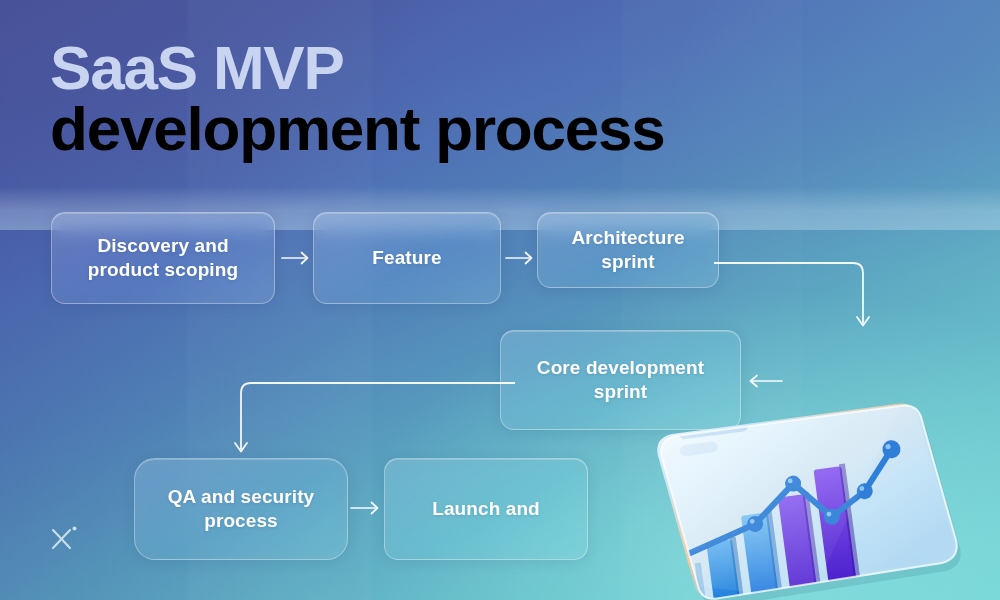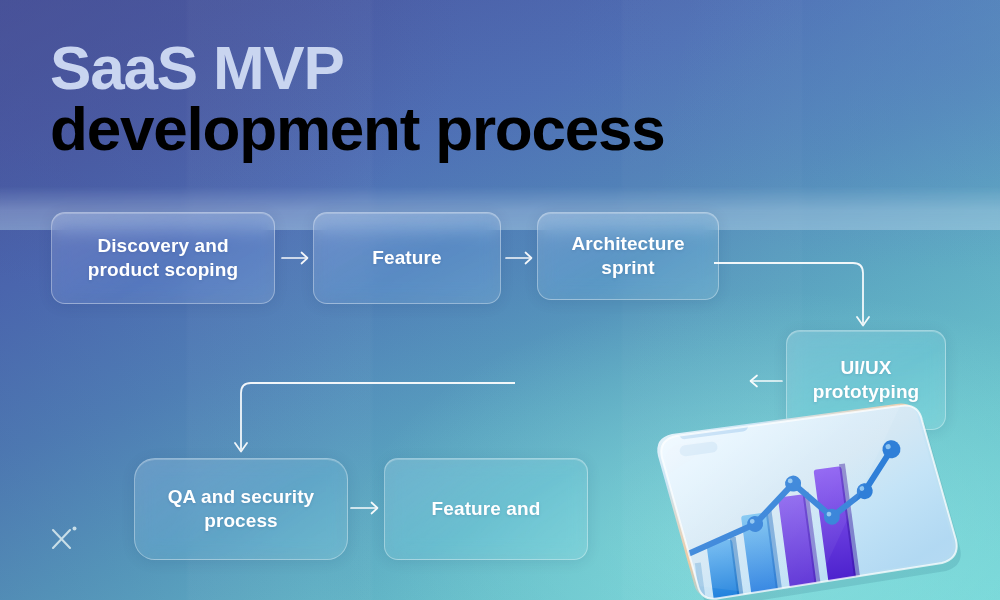--- a/index.html
+++ b/index.html
@@ -108,21 +108,21 @@
     font-weight:600;
     line-height:1.28;
     letter-spacing:0.1px;
     padding:6px 12px;
     text-shadow:0 1px 3px rgba(40,60,110,0.18);
   }
 
   
   #card-discovery  { left:51px;  top:212px; width:224px; height:92px; }
   #card-feature    { left:313px; top:212px; width:188px; height:92px; }
-  #card-arch       { left:537px; top:212px; width:182px; height:88px; }
+  #card-arch       { left:537px; top:212px; width:182px; height:76px; }
   #card-core       { left:500px; top:330px; width:241px; height:100px; }
   #card-uiux       { left:786px; top:330px; width:160px; height:100px; }
   #card-qa         { left:134px; top:458px; width:214px; height:102px;border-radius:21px; }
   #card-launch     { left:384px; top:458px; width:204px; height:102px; }
 
   
   .arrow { position:absolute; pointer-events:none; }
   #arrow-1 { left:281px; top:245px; width:30px; height:26px; }
   #arrow-2 { left:505px; top:245px; width:30px; height:26px; }
   #arrow-3 { left:350px; top:495px; width:32px; height:26px; }
@@ -199,34 +199,34 @@
     </span>
   </div>
 
   <svg id="conn-right" viewBox="0 0 180 88">
     <g stroke="#ffffff" stroke-width="1.8" fill="none" stroke-linecap="round" stroke-linejoin="round" opacity="0.92">
       <path d="M0,8 H139 Q149,8 149,18 V68"></path>
       <polyline points="143,62 149,70.5 155,62"></polyline>
     </g>
   </svg>
 
+  <div class="card" id="card-core">
+    <span>
+      <span>Core development</span><br>
+      <span>sprint</span>
+    </span>
+  </div>
 
   <svg class="arrow" id="arrow-4" viewBox="0 0 38 26">
     <g stroke="#ffffff" stroke-width="1.7" fill="none" stroke-linecap="round" stroke-linejoin="round" opacity="0.95">
       <line x1="37" y1="13" x2="6" y2="13"></line>
       <polyline points="12,7.5 5.5,13 12,18.5"></polyline>
     </g>
   </svg>
 
-  <div class="card" id="card-uiux">
-    <span>
-      <span>UI/UX</span><br>
-      <span>prototyping</span>
-    </span>
-  </div>
 
   <svg id="conn-left" viewBox="0 0 285 92">
     <g stroke="#ffffff" stroke-width="1.8" fill="none" stroke-linecap="round" stroke-linejoin="round" opacity="0.92">
       <path d="M285,8 H21 Q11,8 11,18 V74"></path>
       <polyline points="5,68 11,76.5 17,68"></polyline>
     </g>
   </svg>
 
   <div class="card" id="card-qa">
     <span>
@@ -237,21 +237,21 @@
 
   <svg class="arrow" id="arrow-3" viewBox="0 0 32 26">
     <g stroke="#ffffff" stroke-width="1.7" fill="none" stroke-linecap="round" stroke-linejoin="round" opacity="0.95">
       <line x1="1" y1="13" x2="27" y2="13"></line>
       <polyline points="21.5,7.5 27.5,13 21.5,18.5"></polyline>
     </g>
   </svg>
 
   <div class="card" id="card-launch">
     <span>
-      <span>Feature and</span><br>
+      <span>Launch and</span><br>
     </span>
   </div>
 
   <svg id="logo" viewBox="0 0 40 40">
     <g stroke="#eaf6f6" stroke-width="2.1" fill="none" stroke-linecap="round">
       <line x1="9" y1="12" x2="26" y2="30"></line>
       <line x1="26" y1="12" x2="9" y2="30"></line>
     </g>
     <circle cx="30.5" cy="10.5" r="2.0" fill="#eaf6f6"></circle>
   </svg>

